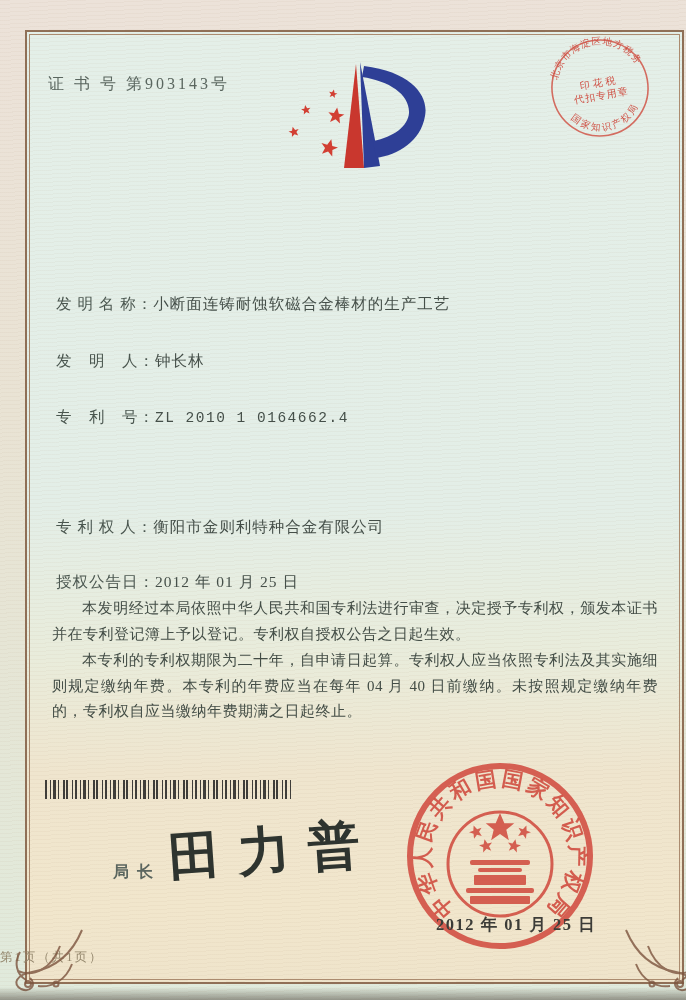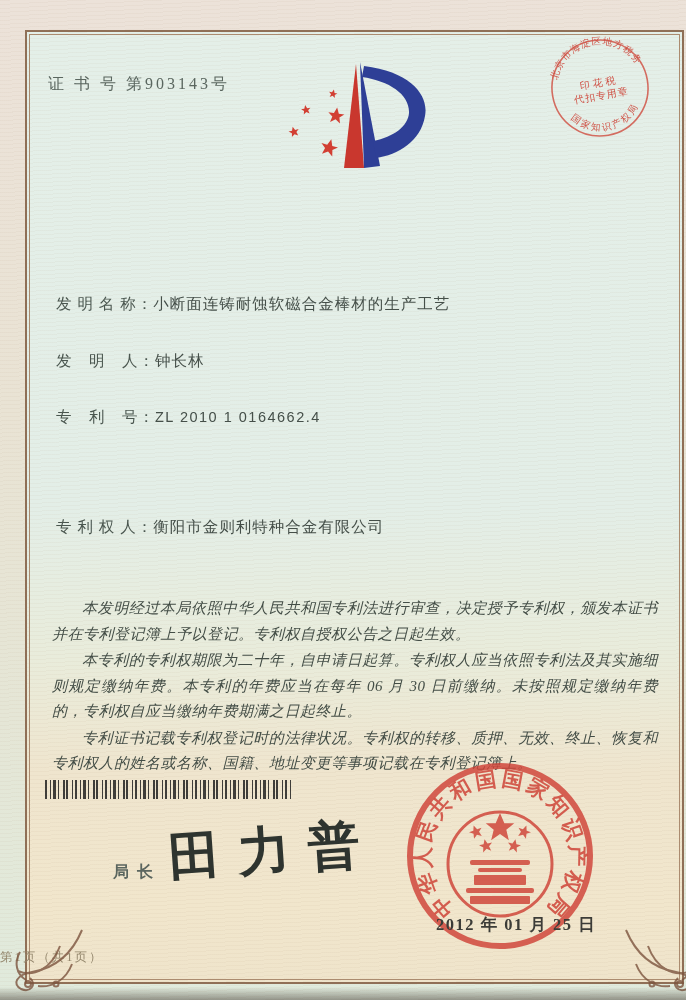--- a/index.html
+++ b/index.html
@@ -18,24 +18,24 @@
   }
   .frame-inner{position:absolute;inset:2px;border:1px solid #ab8b6f;}
   .content{position:absolute;inset:0;z-index:3;}
   .cert-no{position:absolute;left:48px;top:74px;font-size:16px;letter-spacing:3px;color:#5a665f;}
   .logo{position:absolute;left:276px;top:58px;}
   .tax-stamp{position:absolute;left:548px;top:36px;transform:rotate(-10deg);}
   .title{position:absolute;left:0;right:0;top:188px;text-align:center;
     font-size:40px;font-weight:600;color:#46534d;letter-spacing:24px;text-indent:24px;}
   .row{position:absolute;left:56px;right:50px;font-size:15.5px;color:#4a564f;letter-spacing:1px;white-space:nowrap;}
   .row .fvalue{color:#454f49;}
-  .row .mono{font-family:Liberation Sans, sans-serif;font-size:14.5px;letter-spacing:1.5px;}
+  .row .mono{font-family:Liberation Mono, monospace;font-size:14.5px;letter-spacing:1.5px;}
   .paras{position:absolute;left:52px;right:44px;top:596px;font-size:15px;line-height:25.5px;
     color:#434d46;text-align:justify;}
-  .paras p{margin:0 0 1px 0;text-indent:2em;letter-spacing:0.5px;font-style:italic;}
+  .paras p{margin:0 0 1px 0;text-indent:2em;letter-spacing:0.5px;}
   .barcode{position:absolute;left:45px;top:780px;width:246px;height:19px;opacity:.85;
     background:repeating-linear-gradient(90deg,
       #202020 0 2px,transparent 2px 5px,#202020 5px 6px,transparent 6px 8px,
       #202020 8px 11px,transparent 11px 13px,#202020 13px 14px,transparent 14px 18px,
       #202020 18px 20px,transparent 20px 21px,#202020 21px 23px,transparent 23px 27px,
       #202020 27px 28px,transparent 28px 30px);}
   .sig-title{position:absolute;left:113px;top:862px;font-size:16px;color:#5b665f;letter-spacing:8px;font-weight:bold;}
   .signature{position:absolute;left:168px;top:816px;font-size:52px;font-weight:700;color:#2e342f;
     letter-spacing:18px;transform:rotate(-4deg);font-family:"DejaVu Serif",serif;}
   .big-seal{position:absolute;left:400px;top:756px;z-index:5;opacity:.92;}
@@ -101,25 +101,27 @@
     </div>
     <div class="row" style="top:294px">
       <span class="flabel">发 明 名 称：</span><span class="fvalue">小断面连铸耐蚀软磁合金棒材的生产工艺</span>
     </div>
     <div class="row" style="top:407px">
       <span class="flabel">专　利　号：</span><span class="fvalue mono">ZL 2010 1 0164662.4</span>
     </div>
     <div class="row" style="top:517px">
       <span class="flabel">专 利 权 人：</span><span class="fvalue">衡阳市金则利特种合金有限公司</span>
     </div>
+    <div class="row" style="top:572px">
+      <span class="flabel">授权公告日：</span><span class="fvalue">2012 年 01 月 25 日</span>
+    </div>
 
     <div class="paras">
       <p>本发明经过本局依照中华人民共和国专利法进行审查，决定授予专利权，颁发本证书并在专利登记簿上予以登记。专利权自授权公告之日起生效。</p>
-      <p>本专利的专利权期限为二十年，自申请日起算。专利权人应当依照专利法及其实施细则规定缴纳年费。本专利的年费应当在每年 06 月 30 日前缴纳。未按照规定缴纳年费的，专利权自应当缴纳年费期满之日起终止。</p>
-      <p>专利证书记载专利权登记时的法律状况。专利权的转移、质押、无效、终止、恢复和专利权人的姓名或名称、国籍、地址变更等事项记载在专利登记簿上。</p>
+      <p>本专利的专利权期限为二十年，自申请日起算。专利权人应当依照专利法及其实施细则规定缴纳年费。本专利的年费应当在每年 04 月 40 日前缴纳。未按照规定缴纳年费的，专利权自应当缴纳年费期满之日起终止。</p>
     </div>
 
     <div class="barcode"></div>
 
     <div class="sig-title">局长</div>
     <div class="signature">田力普</div>
 
     <svg class="big-seal" width="200" height="200" viewBox="-100 -100 200 200">
       <defs>
         <path id="seal-ring" d="M -45,53.6 A 70,70 0 1 1 45,53.6"></path>

